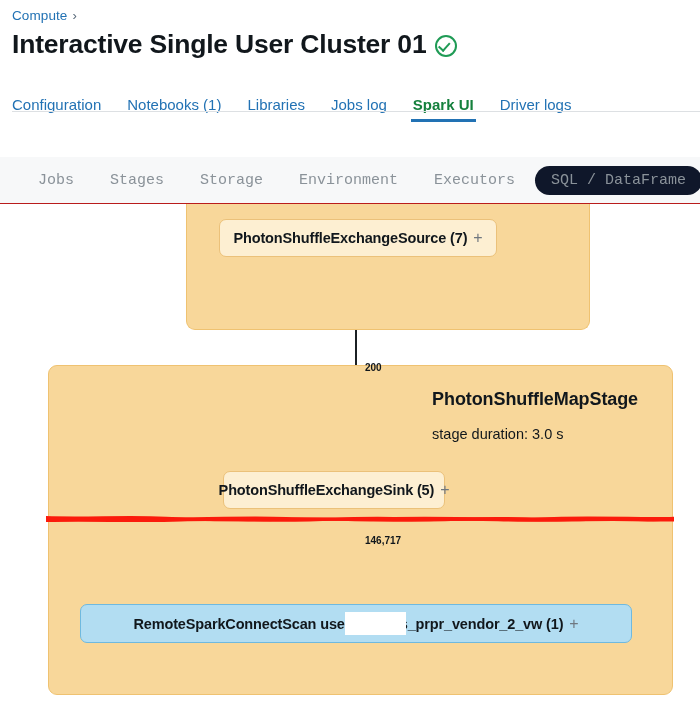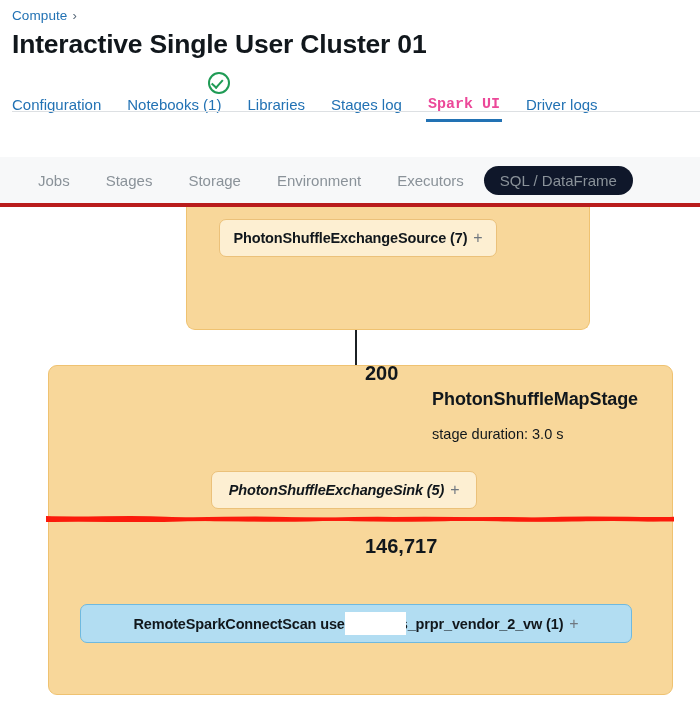--- a/index.html
+++ b/index.html
@@ -33,21 +33,20 @@
     margin-left: 5px;
   }
 
   .page-title-row {
     position: absolute;
     left: 12px;
     top: 29px;
     display: flex;
     align-items: center;
     gap: 9px;
-    flex-direction: column;
   }
   .page-title {
     font-size: 26.5px;
     font-weight: bold;
     color: #11171C;
     letter-spacing: -0.2px;
     white-space: nowrap;
   }
   .status-check {
     width: 22px;
@@ -83,23 +82,22 @@
   .tab {
     font-size: 15px;
     color: #2272B4;
     padding: 0 13px 9px 13px;
     white-space: nowrap;
     cursor: pointer;
     position: relative;
   }
   .tab:first-child { padding-left: 0; }
   .tab.active {
-    color: #ec4899;
+    color: #15803d;
     font-weight: bold;
-    font-family: Liberation Mono, monospace;
   }
   .tab.active::after {
     content: "";
     position: absolute;
     left: 11px;
     right: 11px;
     bottom: 0;
     height: 3px;
     background: #2272B4;
   }
@@ -113,22 +111,23 @@
   }
 
   
   .subnav-wrap {
     position: absolute;
     left: 0;
     right: 0;
     top: 157px;
     height: 46px;
     background: #F7F8F9;
-    border-bottom: 4px solid #b91c1c;
+    border-bottom: 1px solid #b91c1c;
     z-index: 5;
+    font-family: Liberation Mono, monospace;
   }
   .subnav {
     display: flex;
     align-items: center;
     height: 100%;
     padding-left: 22px;
     gap: 4px;
   }
   .subnav-item {
     font-size: 15px;
@@ -281,21 +280,21 @@
     top: 521px;
     height: 85px;
   }
   .edge-lower-arrow {
     left: 348px;
     top: 514px;
   }
 
   .edge-label {
     position: absolute;
-    font-size: 20px;
+    font-size: 10px;
     font-weight: bold;
     color: #11171C;
     white-space: nowrap;
   }
   .label-200 {
     left: 365px;
     top: 362px;
   }
   .label-146717 {
     left: 365px;
@@ -322,21 +321,21 @@
 
 <div class="page-title-row">
   <div class="page-title">Interactive Single User Cluster 01</div>
   <div class="status-check"></div>
 </div>
 
 <div class="tabs">
   <div class="tab">Configuration</div>
   <div class="tab">Notebooks (1)</div>
   <div class="tab">Libraries</div>
-  <div class="tab">Stages log</div>
+  <div class="tab">Jobs log</div>
   <div class="tab active">Spark UI</div>
   <div class="tab">Driver logs</div>
 </div>
 <div class="tabs-rule"></div>
 
 <div class="graph">
 
   <div class="edge edge-stub"></div>
 
   <div class="edge edge-upper"></div>
@@ -353,21 +352,21 @@
       <span class="plus">+</span>
     </div>
   </div>
 
   <div class="cluster cluster-bottom">
     <div class="stage-label">
       <div class="stage-name">PhotonShuffleMapStage</div>
       <div class="stage-duration">stage duration: 3.0 s</div>
     </div>
 
-    <div class="node node-photon" style="left:162px; top:105px; width:266px; height:38px;font-style:italic;">
+    <div class="node node-photon" style="left:174px; top:105px; width:222px; height:38px;">
       <span>PhotonShuffleExchangeSink (5)</span>
       <span class="plus">+</span>
     </div>
 
     <div class="node node-scan" style="left:31px; top:238px; width:552px; height:39px;">
       <span>RemoteSparkConnectScan users.ja</span>
       <span>nd.fs_prpr_vendor_2_vw (1)</span>
       <span class="plus">+</span>
       <div class="redaction"></div>
     </div>

